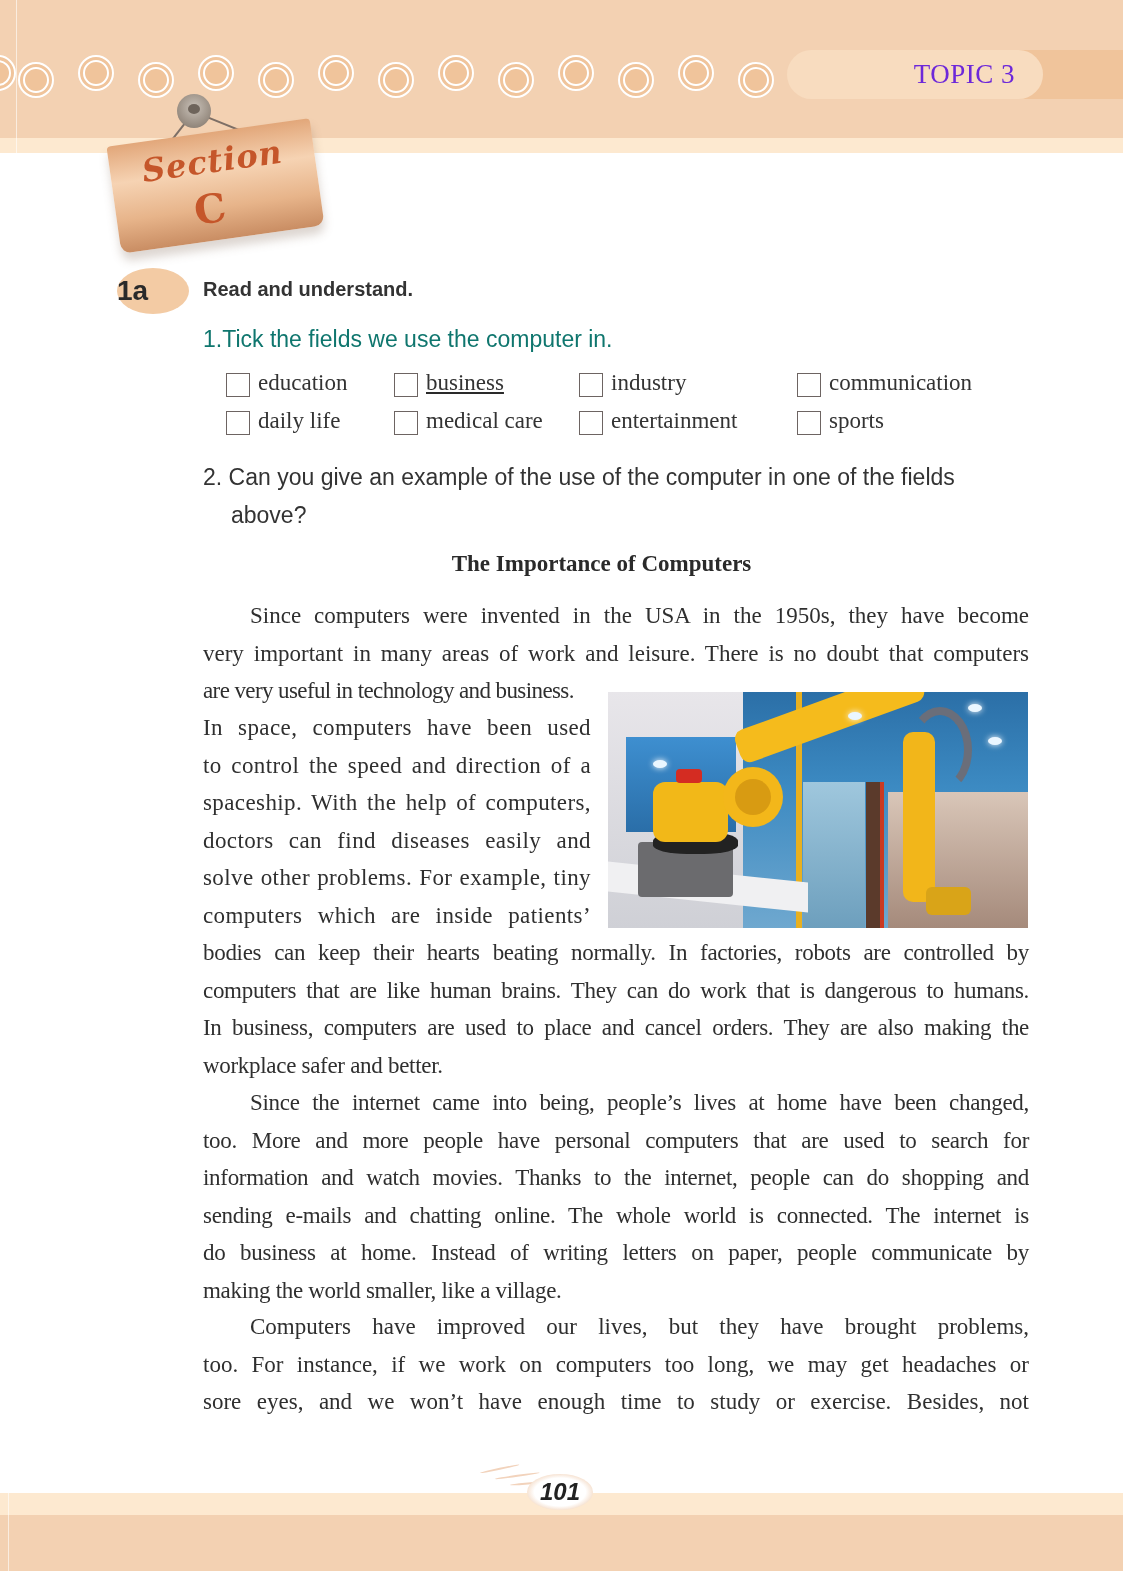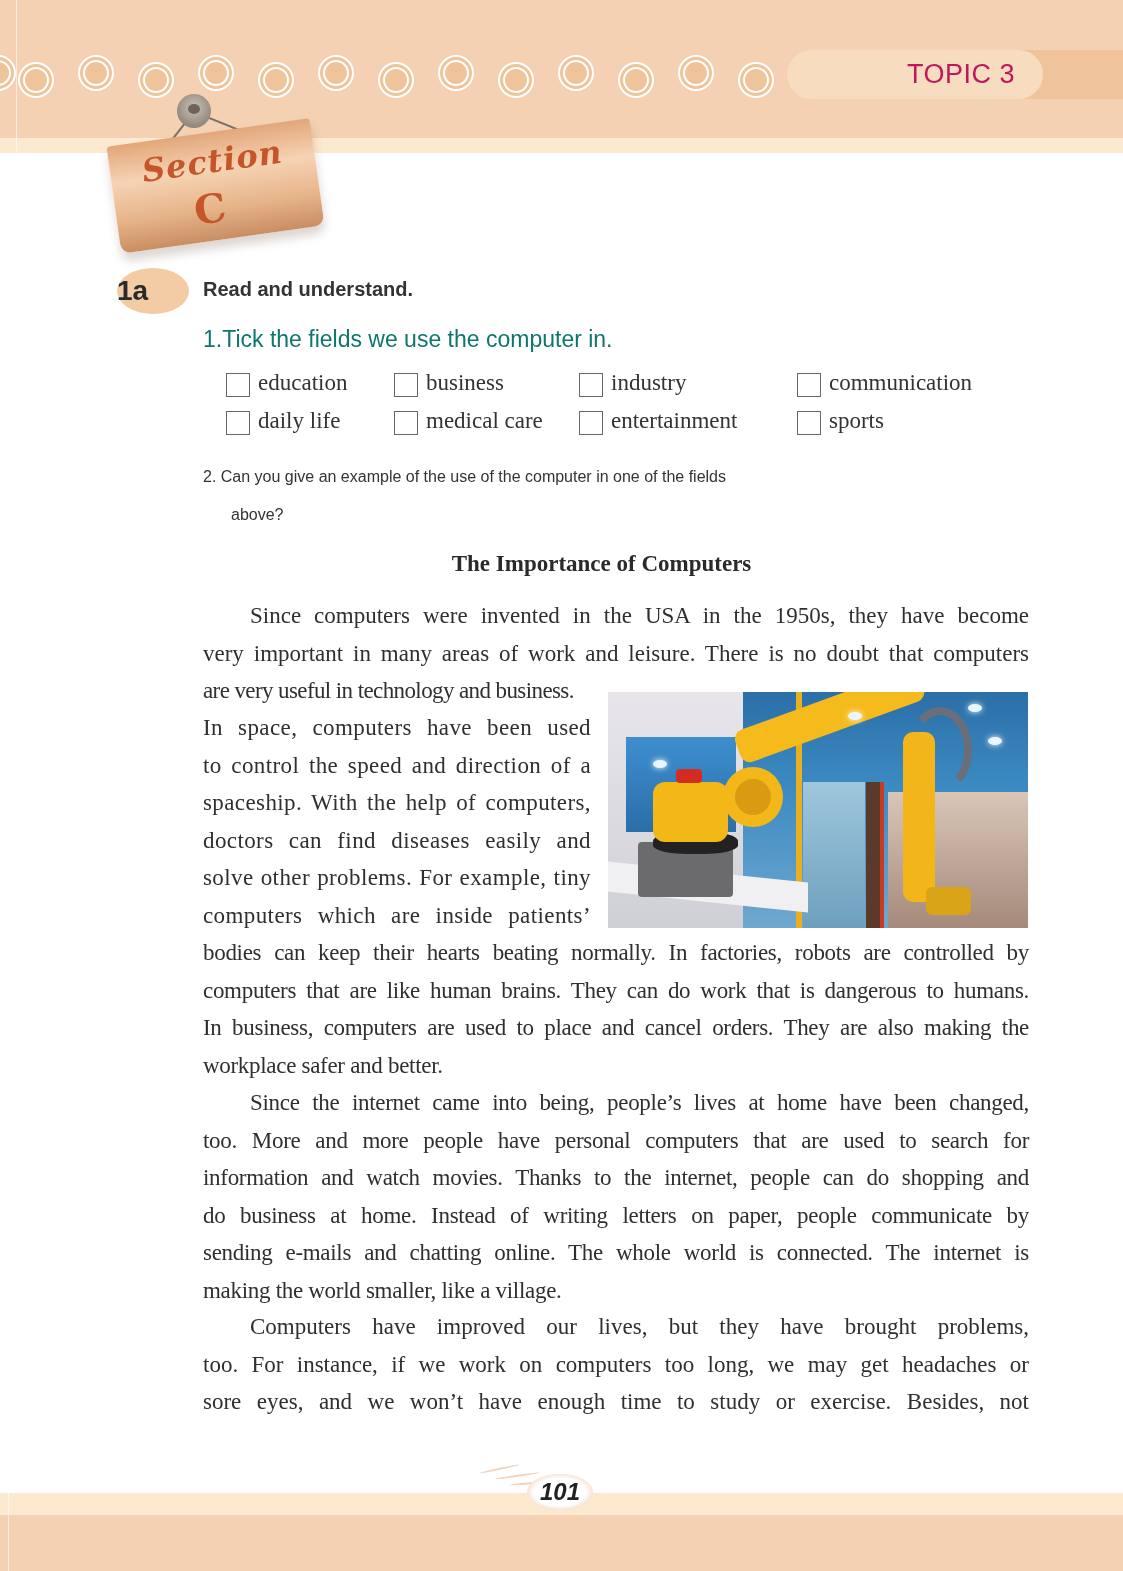--- a/index.html
+++ b/index.html
@@ -11,21 +11,21 @@
   .top-band { position: absolute; left: 0; top: 0; width: 1123px; height: 138px; background: #f3d1b2; }
   .top-band-light { position: absolute; left: 0; top: 138px; width: 1123px; height: 15px; background: #fde9d0; }
   .top-guide { position: absolute; left: 16px; top: 0; width: 1px; height: 153px; background: rgba(255,255,255,0.6); }
   .ring { position: absolute; width: 36px; height: 36px; border-radius: 50%;
           border: 2px solid #ffffff; box-sizing: border-box; background: #f0c49b; }
   .ring::after { content: ""; position: absolute; left: 3px; top: 3px; right: 3px; bottom: 3px;
                  border-radius: 50%; border: 2px solid #ffffff; }
   .topic-tab-bg { position: absolute; left: 1000px; top: 50px; width: 123px; height: 49px; background: #f0c49b; }
   .topic-pill { position: absolute; left: 787px; top: 50px; width: 256px; height: 49px; border-radius: 25px;
                 background: #f8dcbf; display: flex; align-items: center; justify-content: flex-end; padding-right: 28px; box-sizing: border-box; }
-  .topic-label { font-family: Liberation Sans, sans-serif; font-size: 27px; color: #be185d; letter-spacing: 0.5px; }
+  .topic-label { font-family: Liberation Serif, serif; font-size: 27px; color: #6d28d9; letter-spacing: 0.5px; }
 
   
   .sign-wrap { position: absolute; left: 105px; top: 90px; width: 230px; height: 170px; }
   .sign-pin { position: absolute; left: 72px; top: 4px; width: 34px; height: 34px; border-radius: 50%;
               background: radial-gradient(circle at 50% 40%, #c9c1b8 0%, #9c9186 60%, #7d7268 100%); }
   .sign-pin::after { content: ""; position: absolute; left: 11px; top: 10px; width: 12px; height: 10px; border-radius: 50%; background: #6e645b; }
   .sign-string { position: absolute; height: 2px; background: #7d6f66; transform-origin: 0 0; }
   .sign-board { position: absolute; left: 8px; top: 42px; width: 205px; height: 108px;
                 transform: rotate(-8deg); border-radius: 4px 4px 10px 10px;
                 background: linear-gradient(180deg, #e2a77a 0%, #f6d3b3 35%, #e7b48a 70%, #c98d63 100%);
@@ -40,21 +40,21 @@
            background: #f3cba4; display: flex; align-items: center; justify-content: flex-start; }
   .badge span { font-family: "Liberation Sans", sans-serif; font-weight: bold; font-size: 28px; color: #2a2a2a; }
   .instr { position: absolute; left: 203px; top: 278px; font-family: "Liberation Sans", sans-serif; font-weight: bold; font-size: 20px; color: #333; }
   .q1 { position: absolute; left: 203px; top: 326px; font-family: "Liberation Sans", sans-serif; font-size: 23px; color: #0f766e; }
 
   .opts { position: absolute; left: 226px; top: 369px; }
   .opt { position: absolute; display: flex; align-items: center; white-space: nowrap; }
   .box { width: 24px; height: 24px; border: 1.5px solid #6d6462; box-sizing: border-box; margin-right: 8px; margin-top: 4px; background: #fff; }
   .opt-label { font-family: "Liberation Serif", serif; font-size: 23px; color: #333; }
 
-  .q2 { position: absolute; left: 203px; top: 458px; width: 830px; font-family: "Liberation Sans", sans-serif; font-size: 16px;
+  .q2 { position: absolute; left: 203px; top: 458px; width: 830px; font-family: "Liberation Sans", sans-serif; font-size: 23px;
         color: #333; line-height: 38px; }
   .q2 .cont { padding-left: 28px; }
 
   .article-title { position: absolute; left: 0; width: 1203px; top: 551px; text-align: center;
                    font-family: "Liberation Serif", serif; font-weight: bold; font-size: 23px; color: #2a2a2a; }
 
   .para { position: absolute; left: 203px; width: 826px; font-family: "Liberation Serif", serif; font-size: 23px;
           line-height: 37.5px; color: #2f2f2f; text-align: justify; text-align-last: justify; }
   .para .ln { display: block; white-space: nowrap; text-align: justify; text-align-last: justify; }
   .para .ln.last { text-align-last: left; }
@@ -134,21 +134,21 @@
   <span>1a</span>
 </div>
 <div class="instr">Read and understand.</div>
 <div class="q1">1.Tick the fields we use the computer in.</div>
 
 <div class="opts">
   <div class="opt" style="left:0;top:0;">
     <span class="box"></span>
     <span class="opt-label">education</span>
   </div>
-  <div class="opt" style="left:168px;top:0;">
+  <div class="opt" style="left:168px;top:0;text-decoration:underline;">
     <span class="box"></span>
     <span class="opt-label">business</span>
   </div>
   <div class="opt" style="left:353px;top:0;">
     <span class="box"></span>
     <span class="opt-label">industry</span>
   </div>
   <div class="opt" style="left:571px;top:0;">
     <span class="box"></span>
     <span class="opt-label">communication</span>
@@ -223,22 +223,22 @@
   <span class="ln">bodies can keep their hearts beating normally. In factories, robots are controlled by</span>
   <span class="ln">computers that are like human brains. They can do work that is dangerous to humans.</span>
   <span class="ln">In business, computers are used to place and cancel orders. They are also making the</span>
   <span class="ln last">workplace safer and better.</span>
 </div>
 
 <div class="para" style="top:1084px;letter-spacing:-0.3px;">
   <span class="ln ind">Since the internet came into being, people’s lives at home have been changed,</span>
   <span class="ln">too. More and more people have personal computers that are used to search for</span>
   <span class="ln">information and watch movies. Thanks to the internet, people can do shopping and</span>
+  <span class="ln">sending e-mails and chatting online. The whole world is connected. The internet is</span>
   <span class="ln">do business at home. Instead of writing letters on paper, people communicate by</span>
-  <span class="ln">sending e-mails and chatting online. The whole world is connected. The internet is</span>
   <span class="ln last">making the world smaller, like a village.</span>
 </div>
 
 <div class="para" style="top:1308px;">
   <span class="ln ind">Computers have improved our lives, but they have brought problems,</span>
   <span class="ln">too. For instance, if we work on computers too long, we may get headaches or</span>
   <span class="ln">sore eyes, and we won’t have enough time to study or exercise. Besides, not</span>
 </div>
 
 <div class="foot-light"></div>

